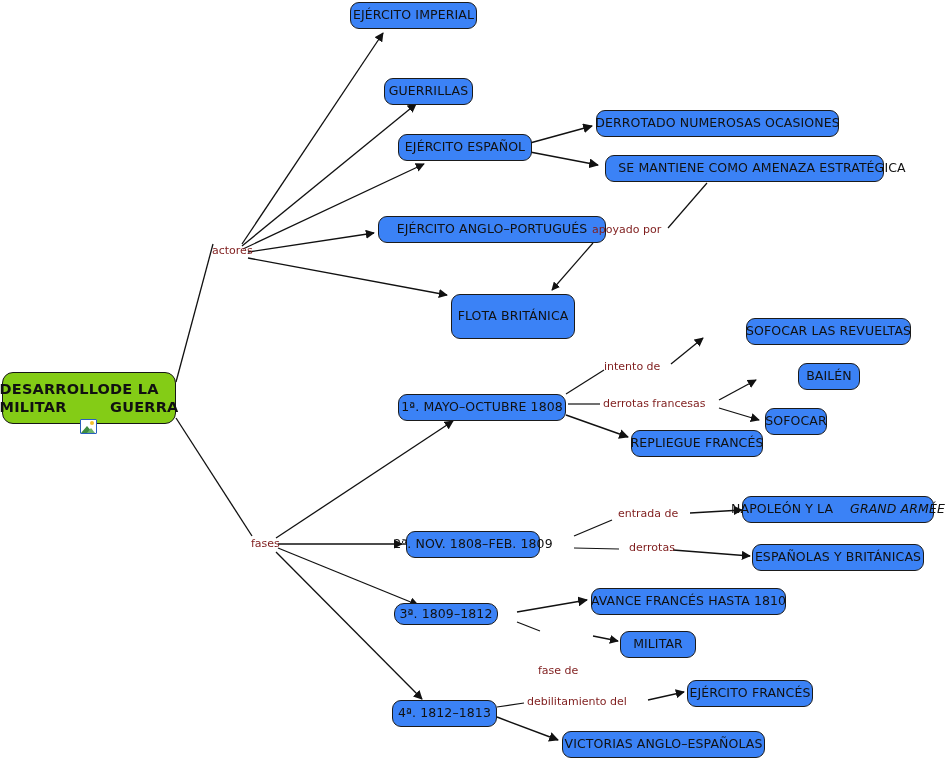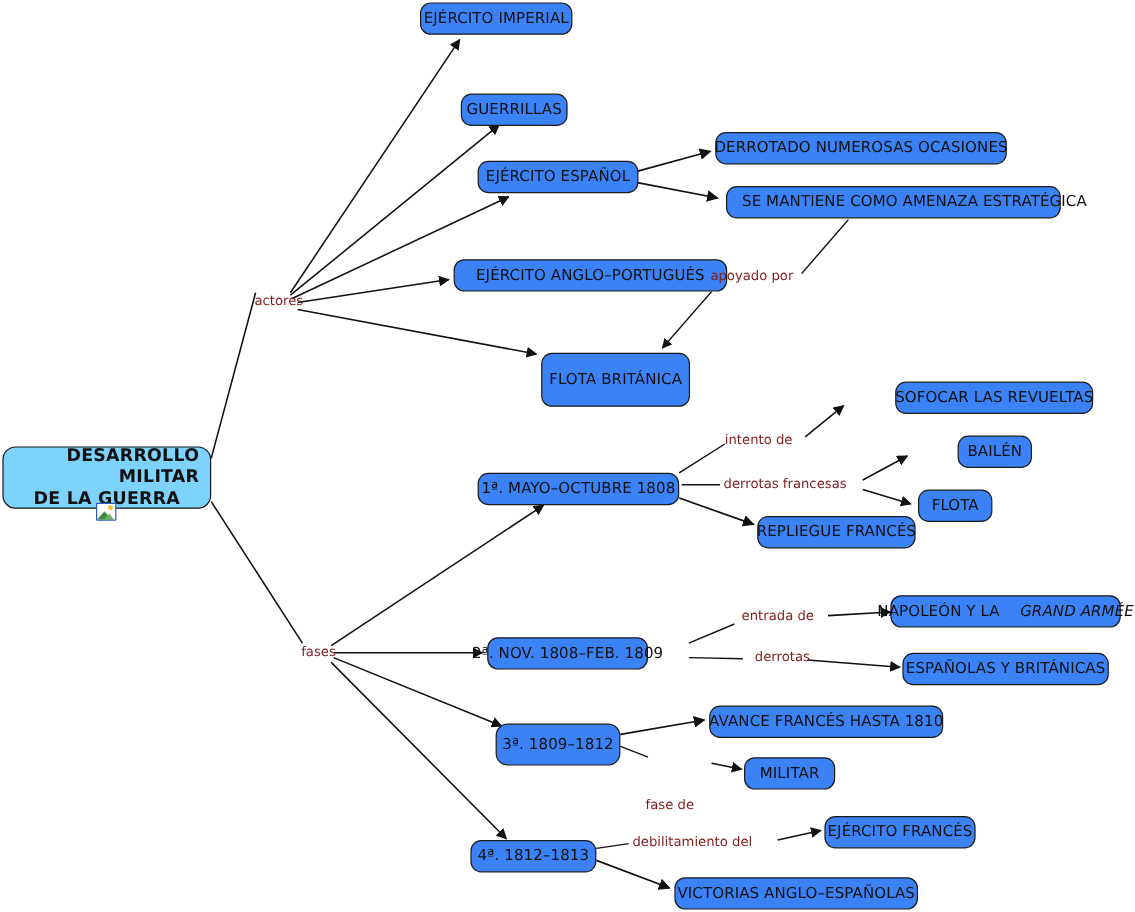--- a/index.html
+++ b/index.html
@@ -33,29 +33,29 @@
     border: 1.4px solid #1b1b1b;
     border-radius: 9px;
     color: #111111;
     font-size: 12.5px;
     line-height: 1.15;
     letter-spacing: 0.1px;
     white-space: nowrap;
     padding: 0 9px;
   }
   .node.root {
-    background: #7dd3fc;
+    background: #84cc16;
     border: 1.6px solid #161616;
     border-radius: 11px;
     font-weight: bold;
     font-size: 14.5px;
     line-height: 1.25;
-    text-align: right;
+    text-align: left;
     white-space: normal;
-    flex-direction: column;
+    flex-direction: row;
     letter-spacing: 0.2px;
   }
   .node.root .root-line { display: block; }
   .node em.armee {
     font-style: italic;
     font-weight: normal;
     margin-left: 17px;
   }
   .link-label {
     position: absolute;
@@ -225,37 +225,37 @@
   <div class="node" style="left:596px; top:110px; width:243px; height:27px;">DERROTADO NUMEROSAS OCASIONES</div>
   <div class="node" style="left:605px; top:155px; width:279px; height:27px;padding-left:44px;">SE MANTIENE COMO AMENAZA ESTRATÉGICA</div>
   <div class="node" style="left:378px; top:216px; width:228px; height:27px;">EJÉRCITO ANGLO–PORTUGUÉS</div>
   <div class="node" style="left:451px; top:294px; width:124px; height:45px;">FLOTA BRITÁNICA</div>
 
   <div class="link-label" style="left:592px; top:224px;">apoyado por</div>
 
   <div class="node" style="left:398px; top:394px; width:168px; height:27px;">1ª. MAYO–OCTUBRE 1808</div>
   <div class="node" style="left:702px; top:318px; width:165px; height:27px;margin-left:44px;">SOFOCAR LAS REVUELTAS</div>
   <div class="node" style="left:762px; top:363px; width:62px; height:27px;margin-left:36px;">BAILÉN</div>
-  <div class="node" style="left:765px; top:408px; width:62px; height:27px;">FLOTA</div>
+  <div class="node" style="left:765px; top:408px; width:62px; height:27px;">SOFOCAR</div>
   <div class="node" style="left:631px; top:430px; width:132px; height:27px;">REPLIEGUE FRANCÉS</div>
 
   <div class="link-label" style="left:604px; top:361px;">intento de</div>
   <div class="link-label" style="left:603px; top:398px;">derrotas francesas</div>
 
   <div class="node" style="left:406px; top:531px; width:134px; height:27px;">2ª. NOV. 1808–FEB. 1809</div>
   <div class="node" style="left:742px; top:496px; width:192px; height:27px;">
     <span>NAPOLEÓN Y LA </span>
       <em class="armee">GRAND ARMÉE</em>
   </div>
   <div class="node" style="left:752px; top:544px; width:172px; height:27px;">ESPAÑOLAS Y BRITÁNICAS</div>
 
   <div class="link-label" style="left:618px; top:508px;">entrada de</div>
   <div class="link-label" style="left:629px; top:542px;">derrotas</div>
 
-  <div class="node" style="left:413px; top:603px; width:104px; height:35px;border-radius:10px;">3ª. 1809–1812</div>
+  <div class="node" style="left:394px; top:603px; width:104px; height:22px;border-radius:10px;">3ª. 1809–1812</div>
   <div class="node" style="left:591px; top:588px; width:195px; height:27px;">AVANCE FRANCÉS HASTA 1810</div>
   <div class="node" style="left:620px; top:631px; width:76px; height:27px;">MILITAR</div>
 
   <div class="link-label" style="left:538px; top:629px;margin-top:36px;">fase de</div>
 
   <div class="node" style="left:392px; top:700px; width:105px; height:27px;">4ª. 1812–1813</div>
   <div class="node" style="left:687px; top:680px; width:126px; height:27px;">EJÉRCITO FRANCÉS</div>
   <div class="node" style="left:562px; top:731px; width:203px; height:27px;">VICTORIAS ANGLO–ESPAÑOLAS</div>
 
   <div class="link-label" style="left:527px; top:696px;">debilitamiento del</div>

